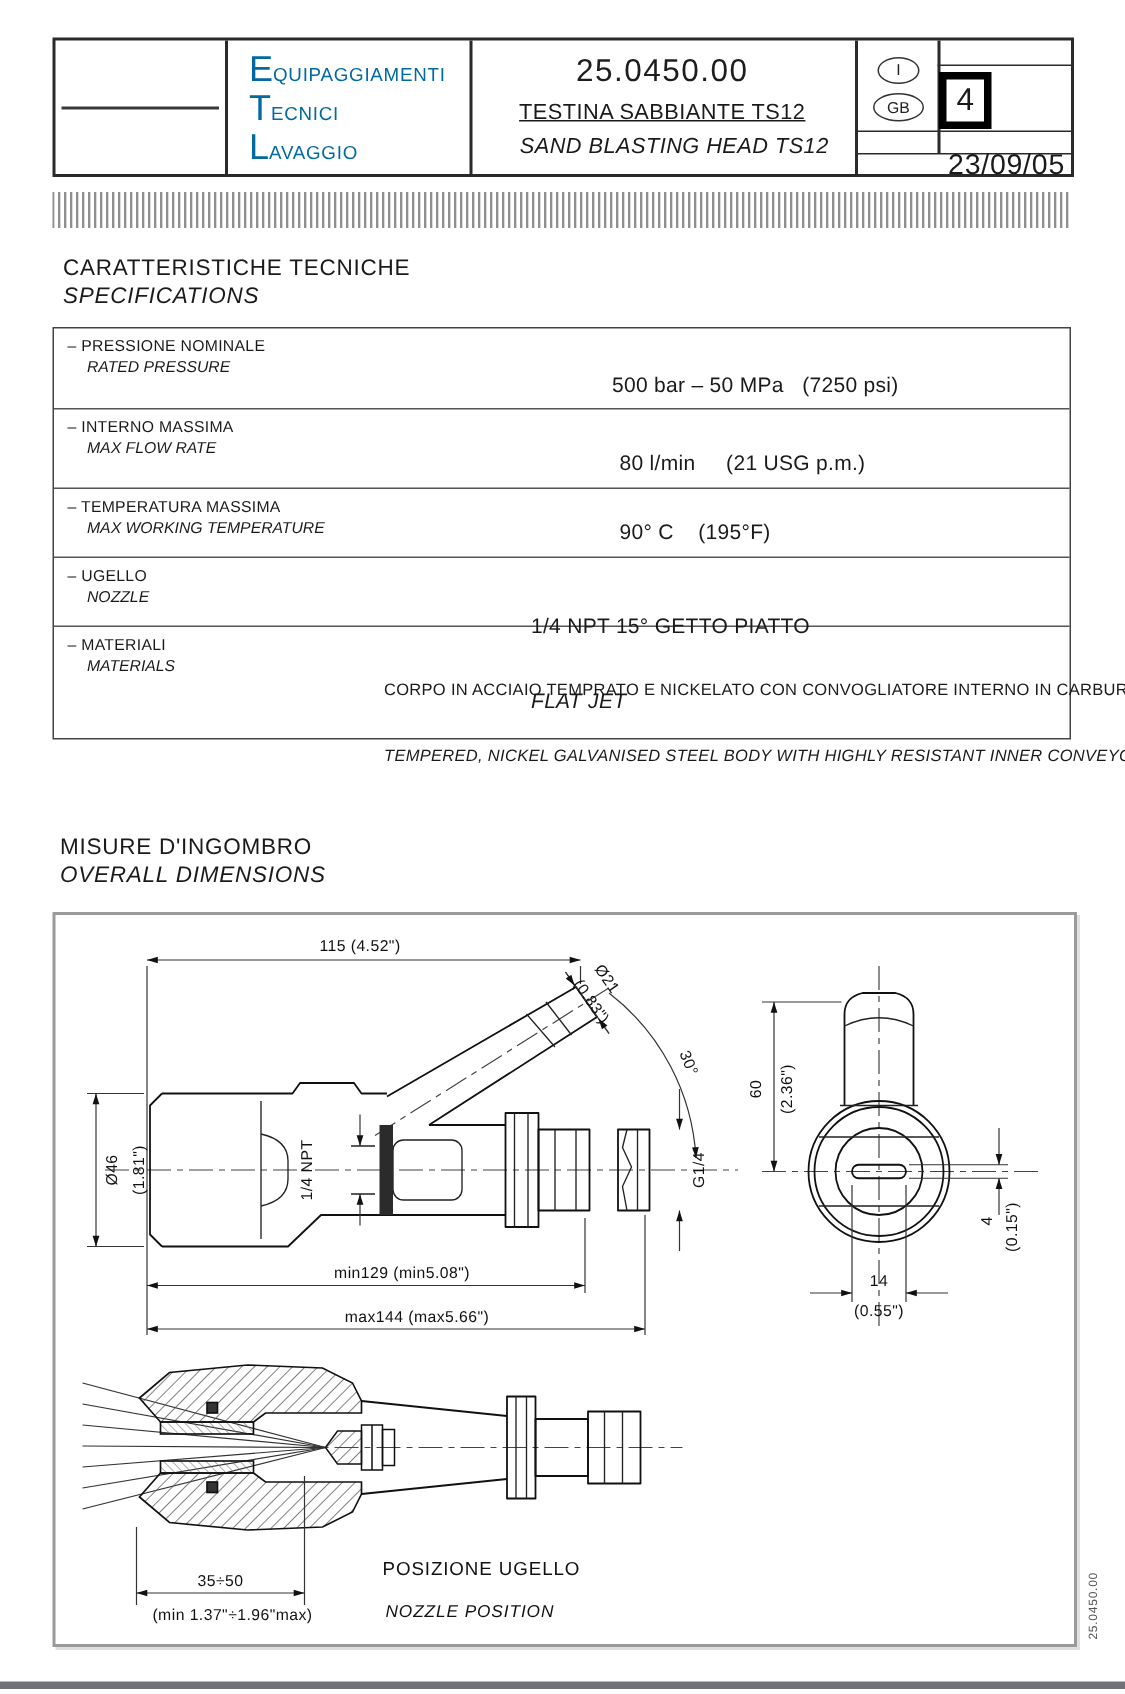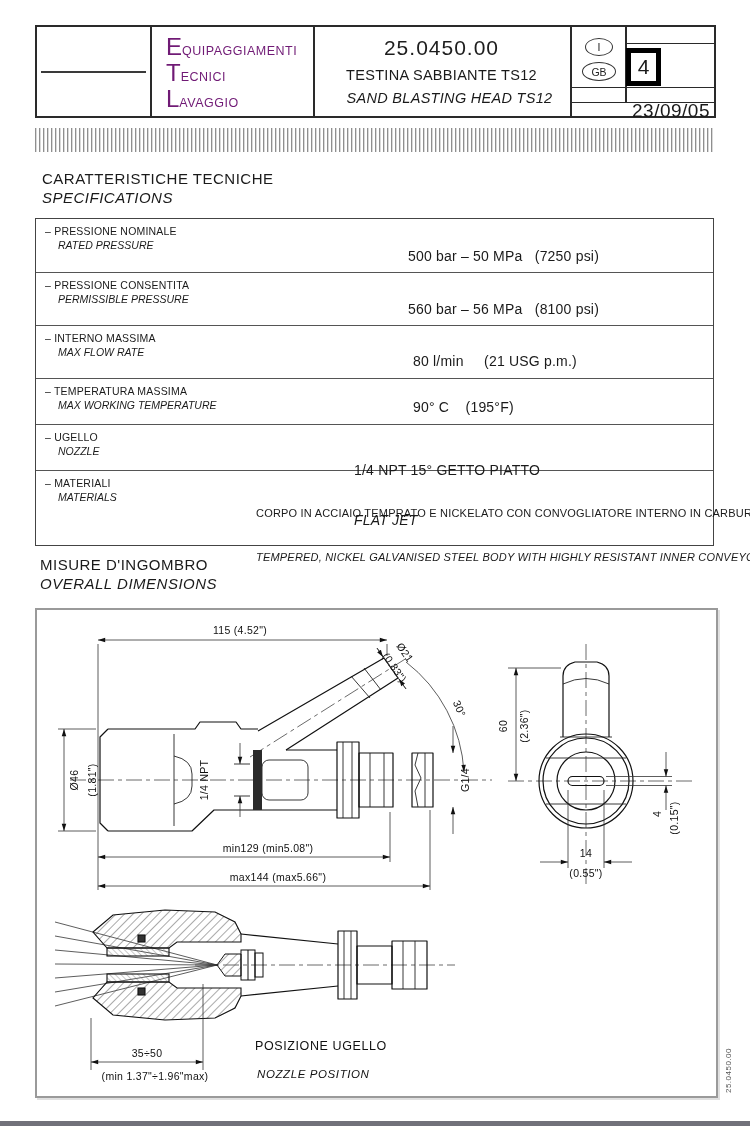--- a/index.html
+++ b/index.html
@@ -8,26 +8,26 @@
   
   .hdr{position:absolute;left:35px;top:25px;width:681px;height:93px;border:2px solid #2a2a2a;box-sizing:border-box;}
   .hdr .vline{position:absolute;top:0;bottom:0;width:1.5px;background:#2a2a2a;}
   .cell{position:absolute;top:0;bottom:0;}
   .logo-cell{left:0;width:113px;}
   .logo-line{position:absolute;left:4px;right:4px;top:44px;height:1.5px;background:#3a3a3a;}
   .logo-circle{position:absolute;left:28px;top:14px;width:58px;height:58px;border:2px solid #333;border-radius:50%;
                display:flex;align-items:center;justify-content:center;}
   .logo-pa{font-family:"DejaVu Serif",serif;font-weight:bold;font-size:21px;letter-spacing:2px;color:#222;}
   .etl-cell{left:113px;width:163px;padding:7px 0 0 16px;box-sizing:border-box;}
-  .etl-line{color:#701a75;white-space:nowrap;line-height:26px;height:26px;}
+  .etl-line{color:#0369a1;white-space:nowrap;line-height:26px;height:26px;}
   .etl-line .big{font-size:24px;}
   .etl-line .rest{font-size:12.5px;letter-spacing:.5px;}
   .title-cell{left:276px;width:257px;text-align:center;}
   .pn{font-size:21px;letter-spacing:1px;margin-top:9px;color:#1d1d1d;}
-  .t-it{font-size:14.5px;margin-top:7px;letter-spacing:.3px;}
+  .t-it{font-size:14.5px;margin-top:7px;letter-spacing:.3px;text-decoration:underline;}
   .t-en{font-size:14.5px;font-style:italic;margin-top:7px;letter-spacing:.3px;padding-left:16px;}
   .right-cell{left:533px;width:144px;}
   .rc-line{position:absolute;background:#2a2a2a;}
   .oval{position:absolute;border:1.5px solid #333;border-radius:50%;display:flex;align-items:center;justify-content:center;
         font-size:10.5px;color:#222;}
   .pgbox{position:absolute;left:56px;top:21px;width:35px;height:38px;background:#000;display:flex;align-items:center;justify-content:center;}
   .pgbox .inner{width:25px;height:28px;background:#fff;display:flex;align-items:center;justify-content:center;font-size:21px;}
   .date{position:absolute;right:4px;top:73px;font-size:19px;letter-spacing:.5px;}
   
   .band{position:absolute;left:35px;top:128px;width:679px;height:24px;
@@ -120,27 +120,20 @@
     <div class="en">SPECIFICATIONS</div>
   </div>
 
   <div class="spec">
     <div class="srow" style="height:53px">
       <div class="slabel">
         <div class="it"><span>–</span> <span>PRESSIONE NOMINALE</span></div>
         <div class="en">RATED PRESSURE</div>
       </div>
       <div class="sval v12">500 bar – 50 MPa   (7250 psi)</div>
-    </div>
-    <div class="srow" style="height:52px">
-      <div class="slabel">
-        <div class="it"><span>–</span> <span>PRESSIONE CONSENTITA</span></div>
-        <div class="en">PERMISSIBLE PRESSURE</div>
-      </div>
-      <div class="sval v12">560 bar – 56 MPa   (8100 psi)</div>
     </div>
     <div class="srow" style="height:52px">
       <div class="slabel">
         <div class="it"><span>–</span> <span>INTERNO MASSIMA</span></div>
         <div class="en">MAX FLOW RATE</div>
       </div>
       <div class="sval v34">80 l/min     (21 USG p.m.)</div>
     </div>
     <div class="srow" style="height:45px">
       <div class="slabel">

